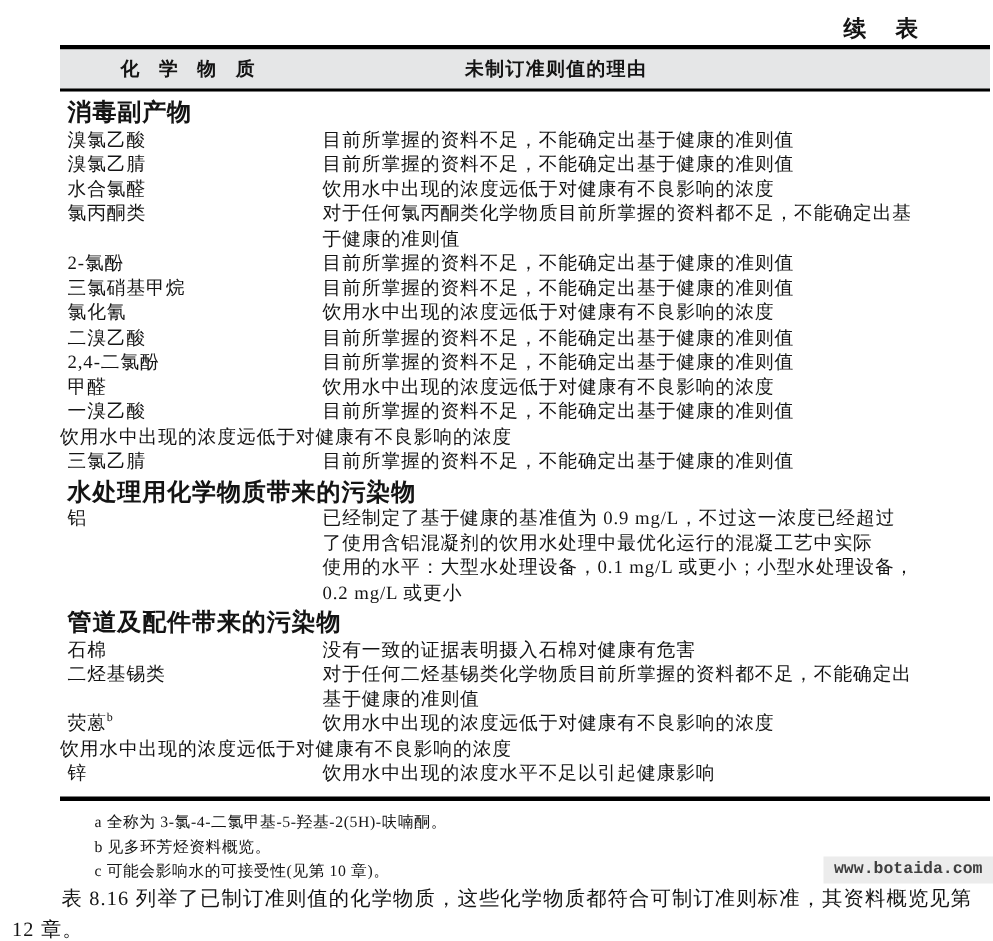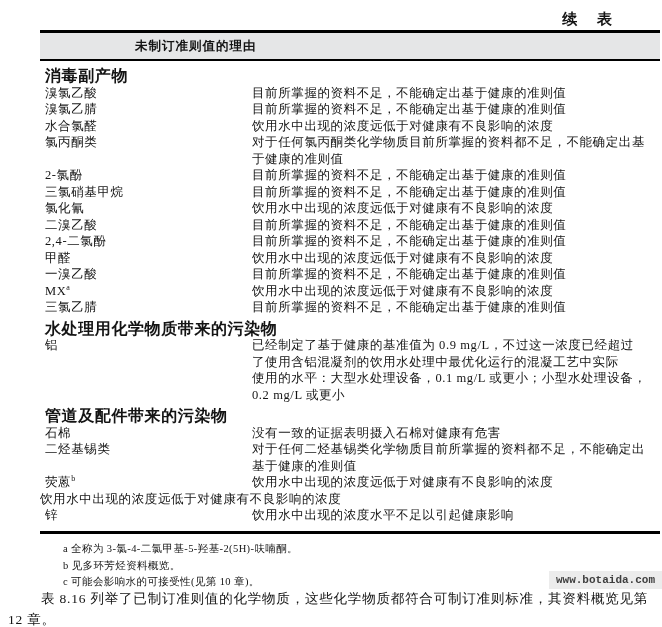--- a/index.html
+++ b/index.html
@@ -28,21 +28,21 @@
     padding:7px 0 7px 0;
     border-bottom:3px solid #000;
     font-size:12.5px;line-height:16.5px;letter-spacing:0.6px;
   }
   .section-title{
     font-weight:bold;padding-left:5px;margin-top:5px;
     font-family:"Liberation Sans","DejaVu Sans",sans-serif;
     font-size:16px;
   }
   .section-title:first-child{margin-top:0;}
-  .trow{display:flex;gap:37px;}
+  .trow{display:flex;}
   .cchem{width:170px;padding-left:5px;flex:0 0 auto;}
   .creason{flex:1;white-space:pre-line;padding-right:4px;}
   sup{font-size:8px;line-height:0;}
   .footnotes{
     position:absolute;left:63px;top:541px;right:10px;
     font-size:10.5px;line-height:16.5px;letter-spacing:0.4px;
   }
   .para{
     position:absolute;left:8px;right:6px;top:588px;
     font-size:13.5px;line-height:21px;letter-spacing:0.8px;
@@ -63,20 +63,21 @@
   }
 </style>
 </head>
 <body>
 
 <div class="continued">续 表</div>
 
 <div class="tablewrap">
   <div class="toprule"></div>
   <div class="thead">
+    <div class="hc1">化 学 物 质</div>
     <div class="hc2">未制订准则值的理由</div>
   </div>
   <div class="tbody">
       <div class="section-title">消毒副产物</div>
       <div class="trow">
         <div class="cchem"><span>溴氯乙酸</span></div>
         <div class="creason">目前所掌握的资料不足，不能确定出基于健康的准则值</div>
       </div>
       <div class="trow">
         <div class="cchem"><span>溴氯乙腈</span></div>
@@ -113,21 +114,20 @@
       </div>
       <div class="trow">
         <div class="cchem"><span>甲醛</span></div>
         <div class="creason">饮用水中出现的浓度远低于对健康有不良影响的浓度</div>
       </div>
       <div class="trow">
         <div class="cchem"><span>一溴乙酸</span></div>
         <div class="creason">目前所掌握的资料不足，不能确定出基于健康的准则值</div>
       </div>
       <div class="trow">
-        <div class="cchem"><span>MX</span><sup>a</sup></div>
         <div class="creason">饮用水中出现的浓度远低于对健康有不良影响的浓度</div>
       </div>
       <div class="trow">
         <div class="cchem"><span>三氯乙腈</span></div>
         <div class="creason">目前所掌握的资料不足，不能确定出基于健康的准则值</div>
       </div>
       <div class="section-title">水处理用化学物质带来的污染物</div>
       <div class="trow">
         <div class="cchem"><span>铝</span></div>
         <div class="creason">已经制定了基于健康的基准值为 0.9 mg/L，不过这一浓度已经超过

